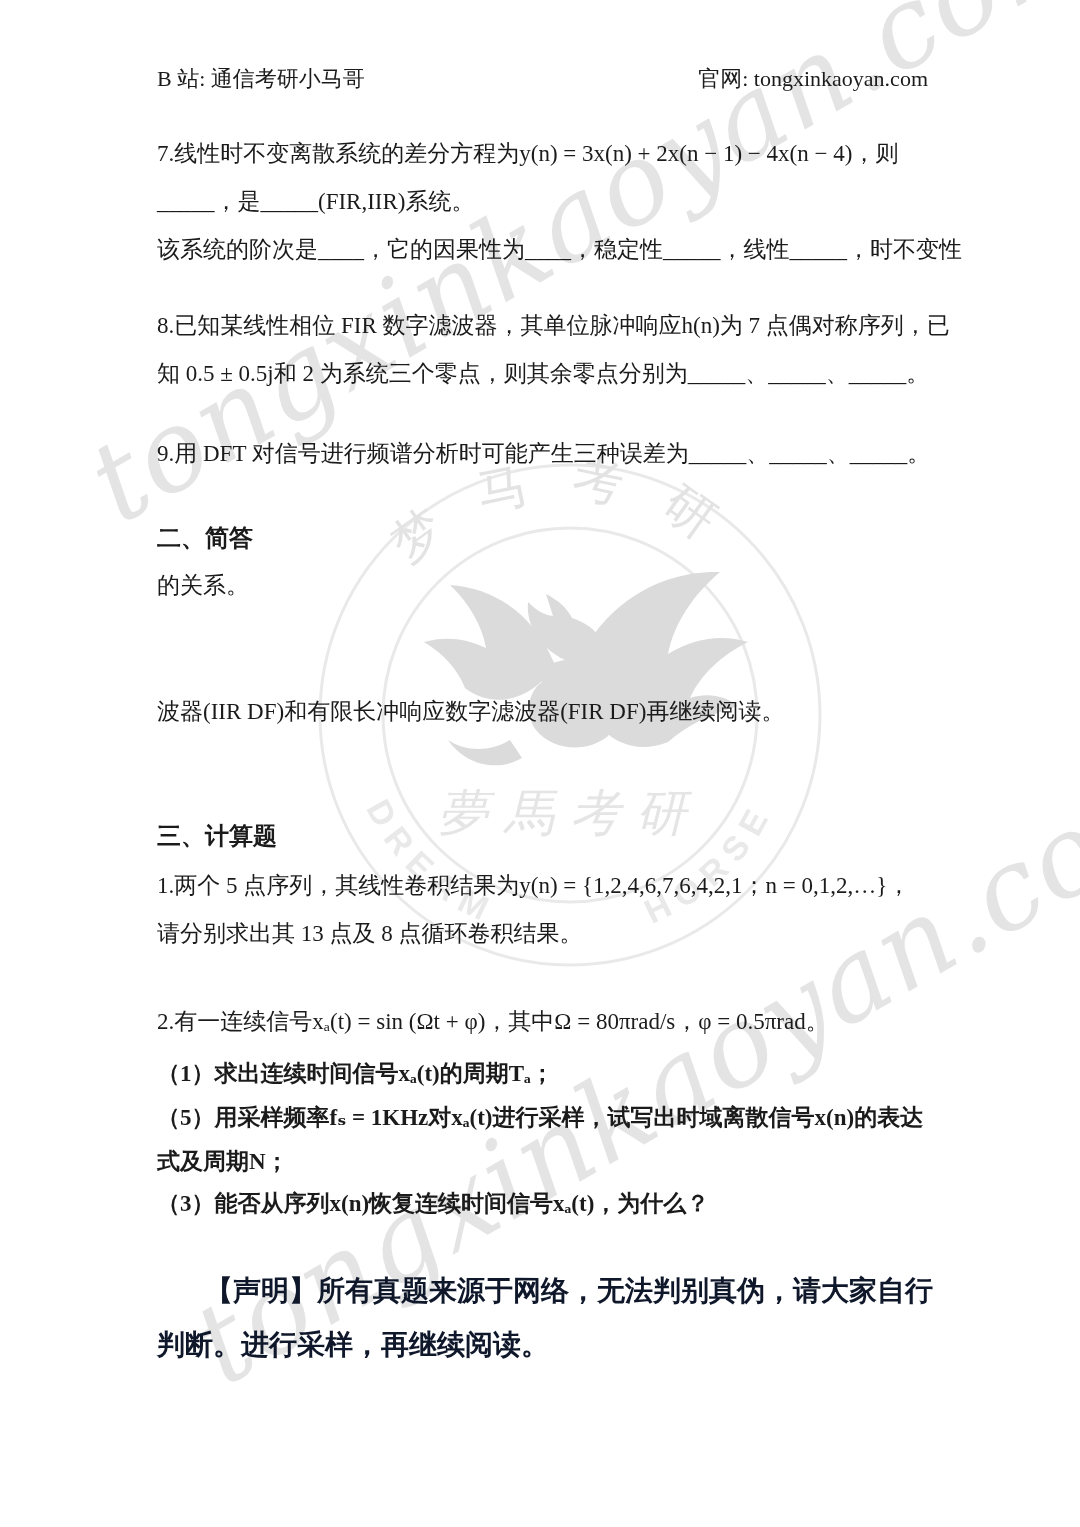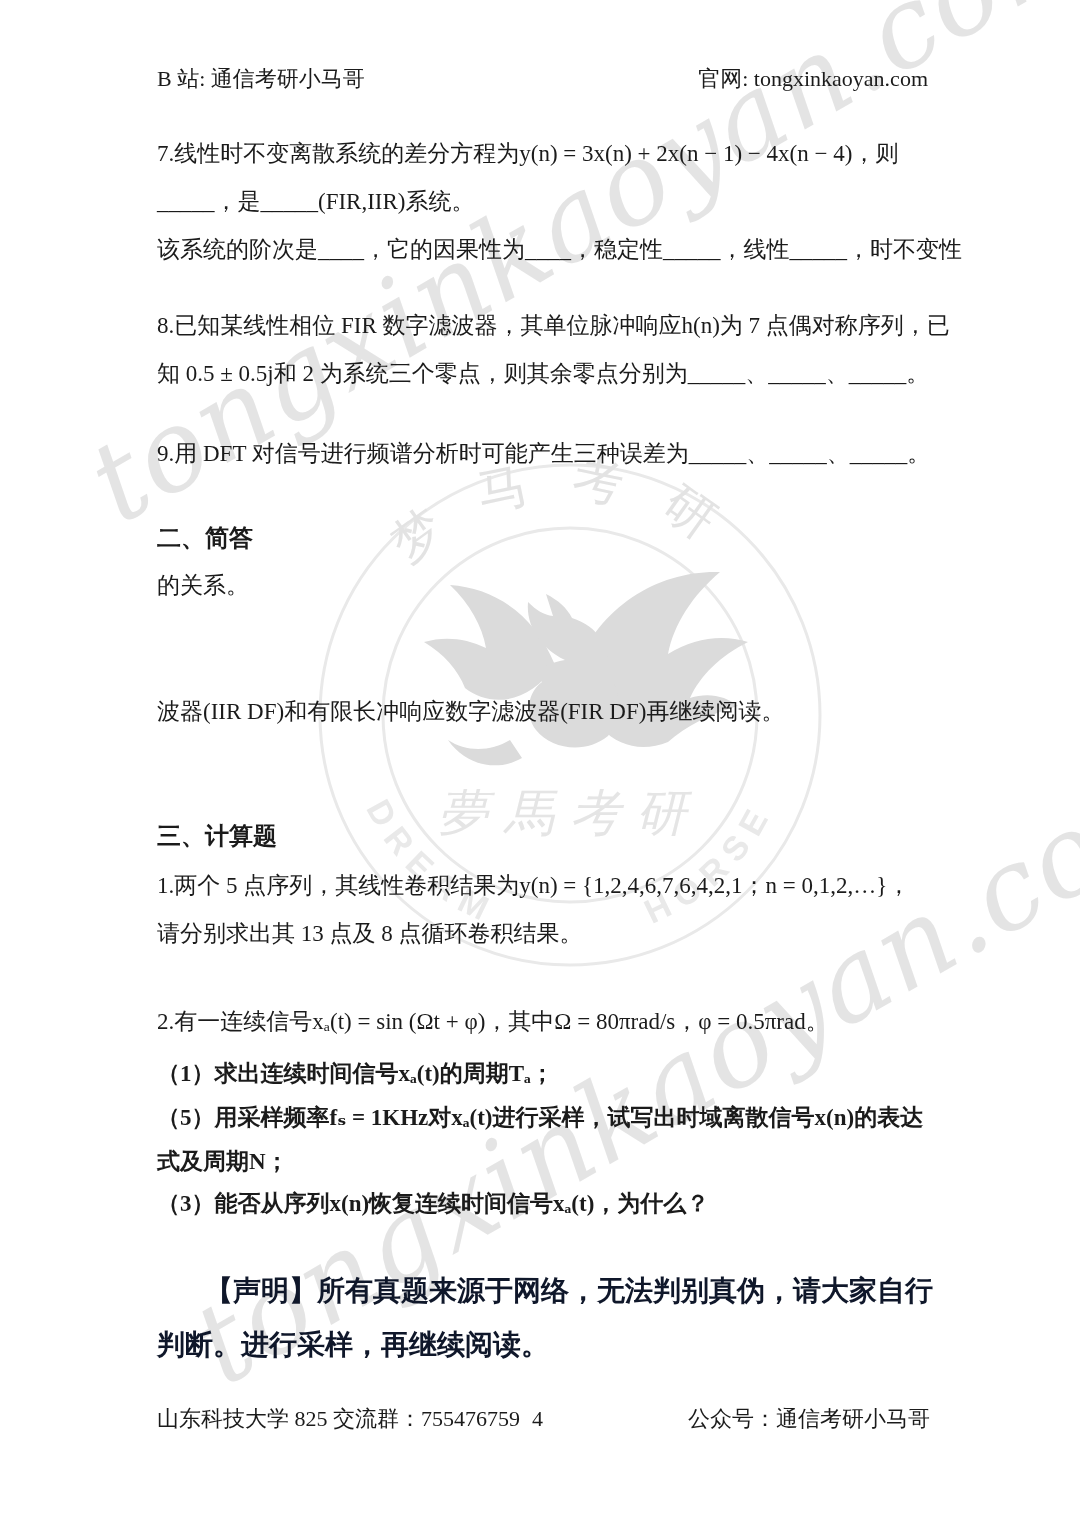--- a/index.html
+++ b/index.html
@@ -175,20 +175,15 @@
 
     <div class="para" style="top:1182px">
       <div class="line-sm">（3）能否从序列x(n)恢复连续时间信号xₐ(t)，为什么？</div>
     </div>
 
     <div class="para notice" style="top:1264px">
       <div class="line indent">【声明】所有真题来源于网络，无法判别真伪，请大家自行</div>
       <div class="line">判断。进行采样，再继续阅读。</div>
     </div>
 
-    <div class="ftr">
-      <span class="ftr-left">山东科技大学 825 交流群：755476759</span>
-      <span class="ftr-page">4</span>
-      <span class="ftr-right">公众号：通信考研小马哥</span>
-    </div>
 
   </div>
 </div>
 
 </body></html>

